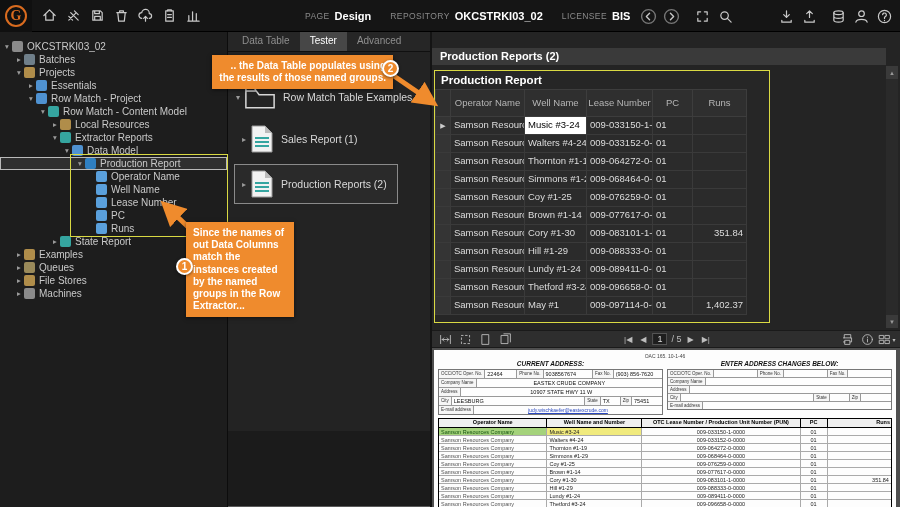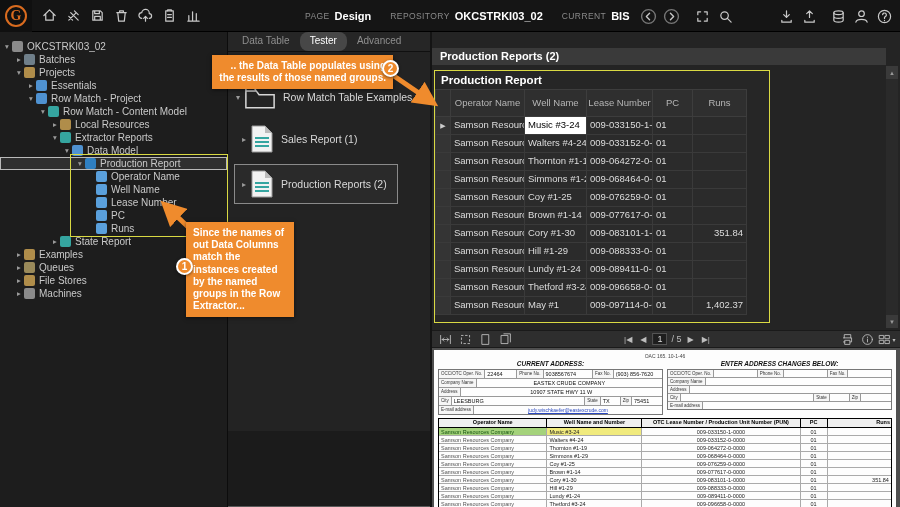--- a/index.html
+++ b/index.html
@@ -38,21 +38,21 @@
   .repo-icon{background:#8a8a8a}.batches-icon{background:#6f7f8a}.folder-icon{background:#b08d4a}
   .project-icon{background:#4f92d1}.model-icon{background:#35a5a0}.doctype-icon{background:#35a5a0}
   .datamodel-icon{background:#4f92d1}.table-icon{background:#2f7fc1}.field-icon{background:#5aa0dc}
   .machines-icon{background:#8a8a8a}.queues-icon{background:#9a8a5a}
   .trow.selected { border:1px solid #b9b9b9; background:#2f2f2f; }
 
   
   .centerpanel { position:absolute; left:228px; top:32px; width:202px; height:399px; background:#232323; overflow:hidden; }
   .tabbar { height:20px; background:#262626; border-bottom:1px solid #101010; display:flex; padding-left:4px; }
   .tab { padding:3px 10px 0 10px; font-size:10px; color:#8f8f8f; cursor:pointer; }
-  .tab.active { background:#474747; color:#fff;border-radius:8px; }
+  .tab.active { background:#474747; color:#fff; }
   .citem { position:absolute; display:flex; align-items:center; color:#d8d8d8; font-size:10.5px; cursor:pointer; }
   .citem .arr { flex:0 0 12px; font-size:8px; }
   .citem .clabel { margin-left:7px; }
   .citem.selectedbox { border:1px solid #8a8a8a; background:#2a2a2a; padding:4px 10px 4px 3px; }
 
   
   .rightpanel { position:absolute; left:430px; top:32px; width:470px; height:475px; background:#242424; border-left:2px solid #141414; }
   .rp-header { position:absolute; left:0; top:16px; right:14px; height:17px; background:#3a3a3a;
                font-size:11px; font-weight:bold; color:#fff; line-height:17px; padding-left:8px; }
   .rp-scrollbar { position:absolute; right:2px; top:34px; width:12px; height:262px; background:#2a2a2a; }
@@ -173,21 +173,21 @@
           <svg width="15" height="15" viewBox="0 0 16 16">
             <path d="M3 13 V8 M7 13 V4 M11 13 V6 M2 14 h12"></path>
           </svg>
         </button>
     </div>
     <div class="tb-center">
       <span class="tb-label">PAGE</span>
       <span class="tb-value">Design</span>
       <span class="tb-label">REPOSITORY</span>
       <span class="tb-value">OKCSTRKI03_02</span>
-      <span class="tb-label">CURRENT</span>
+      <span class="tb-label">LICENSEE</span>
       <span class="tb-value">BIS</span>
     </div>
     <div class="tb-right">
       <button class="tbtn circlebtn">
           <svg width="17" height="17" viewBox="0 0 16 16">
             <circle class="ring" cx="8" cy="8" r="6.5"></circle>
             <path d="M9 5 l-3 3 l3 3"></path>
           </svg>
         </button>
       <button class="tbtn circlebtn">

